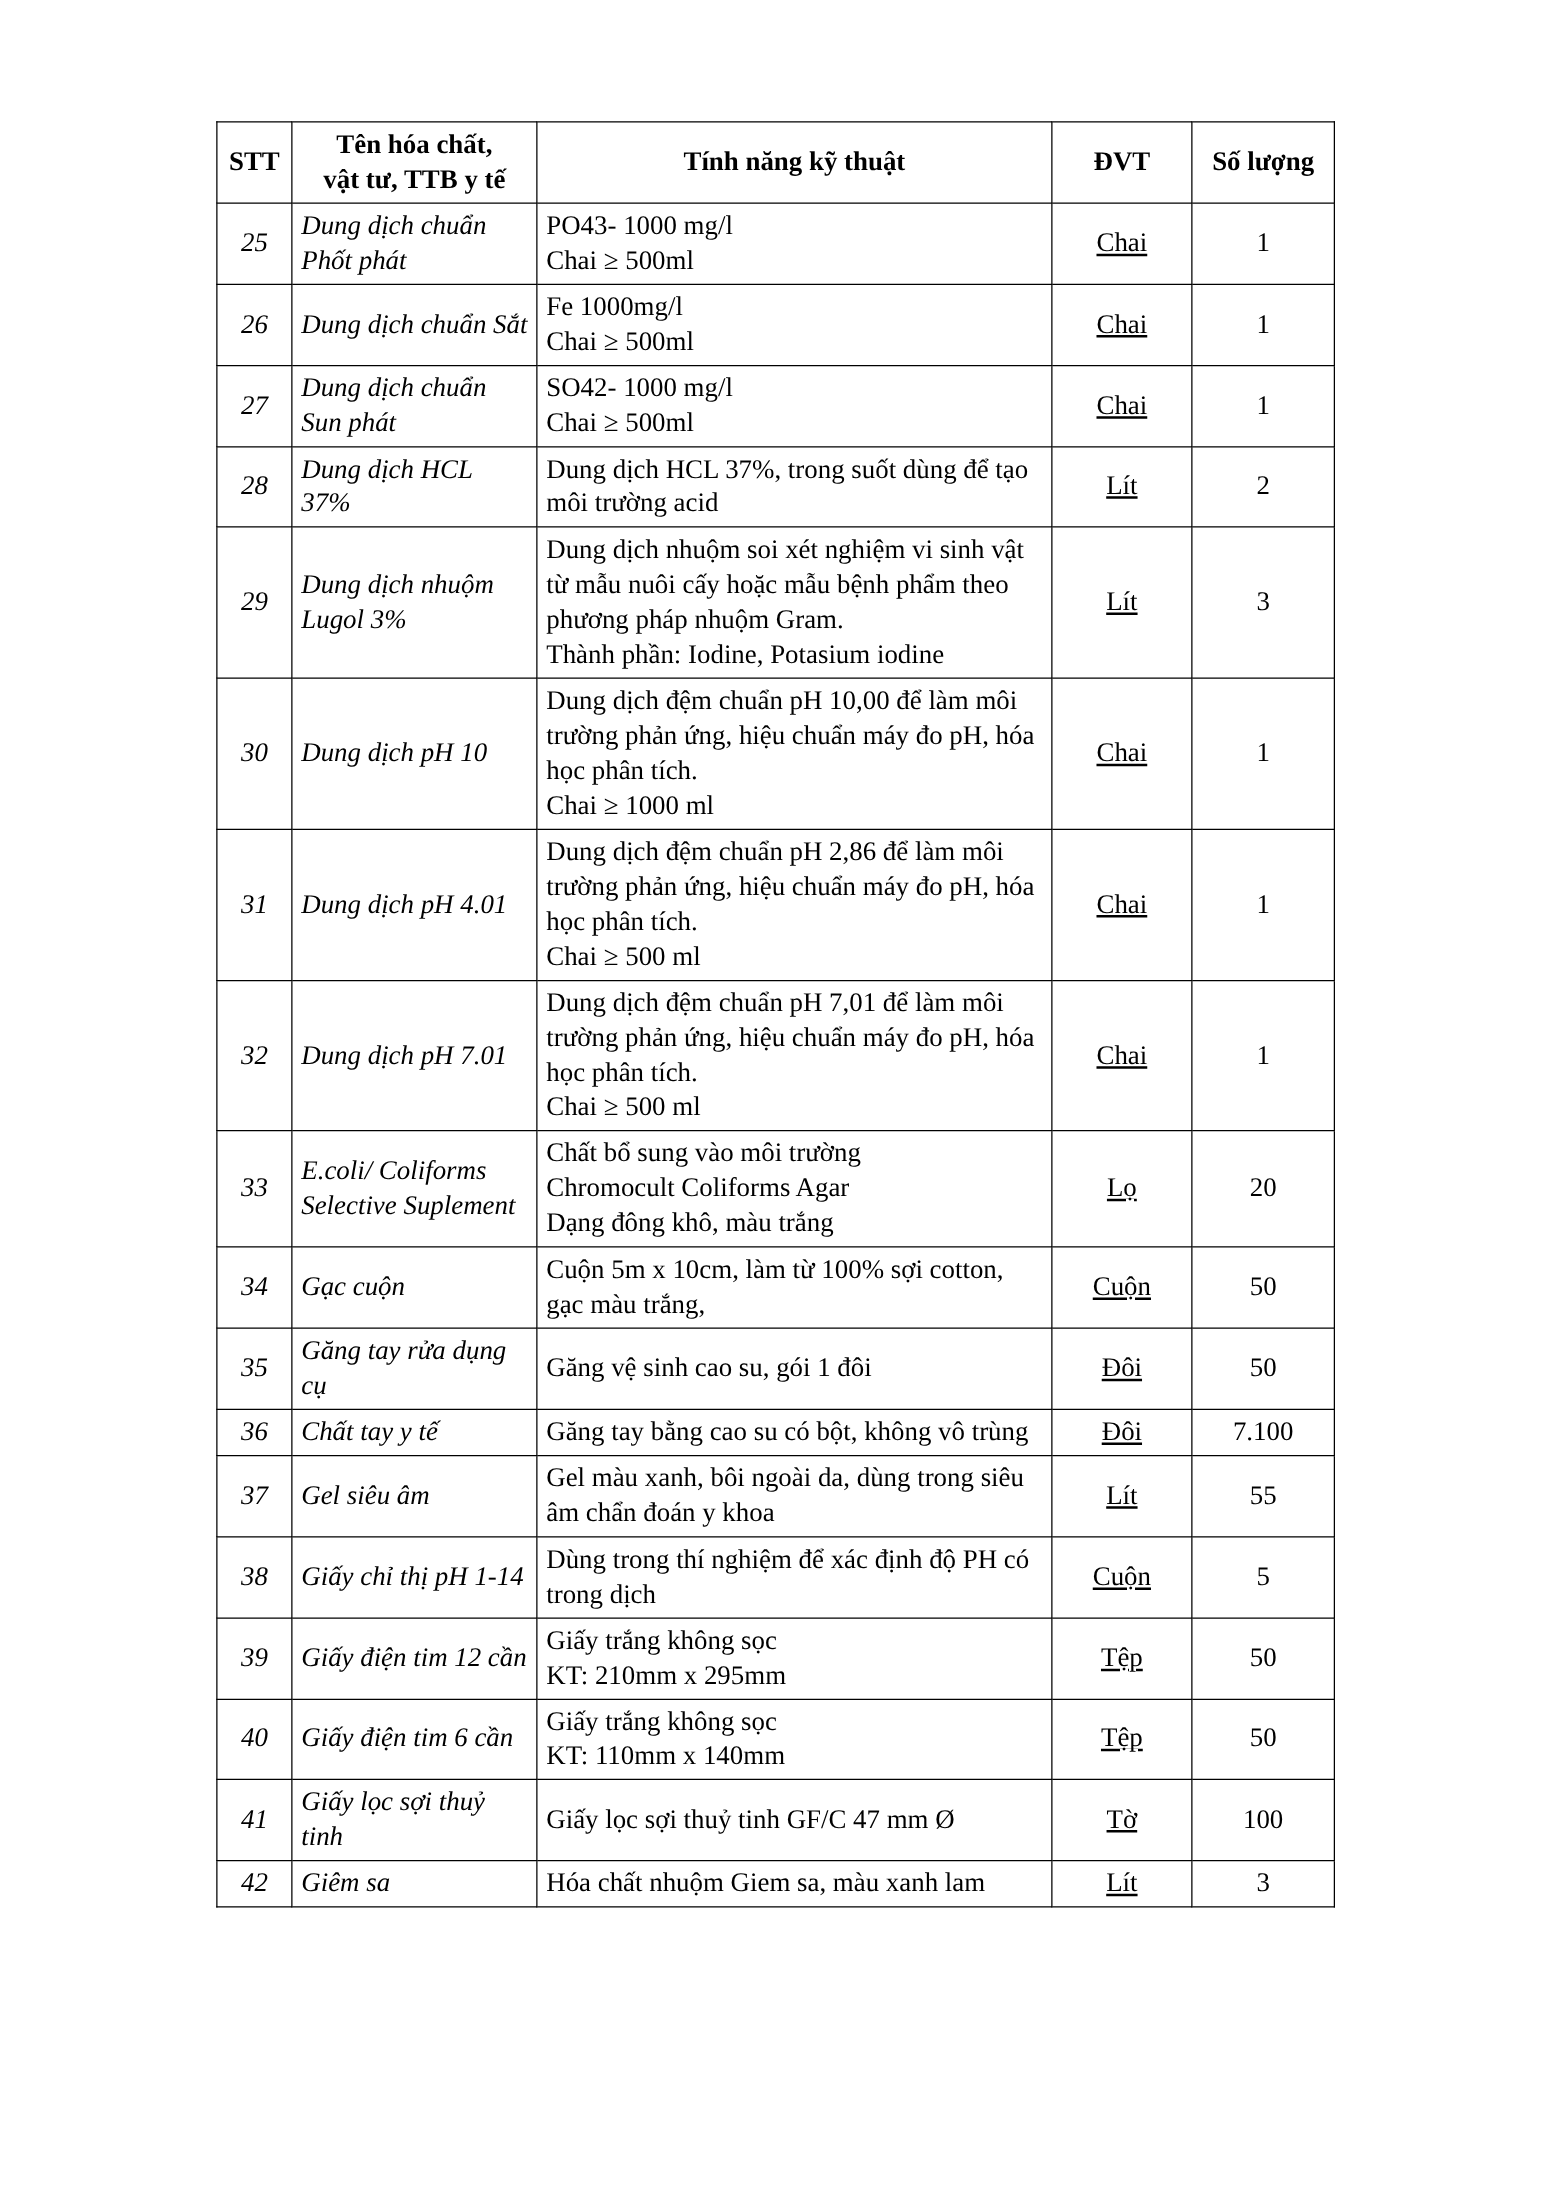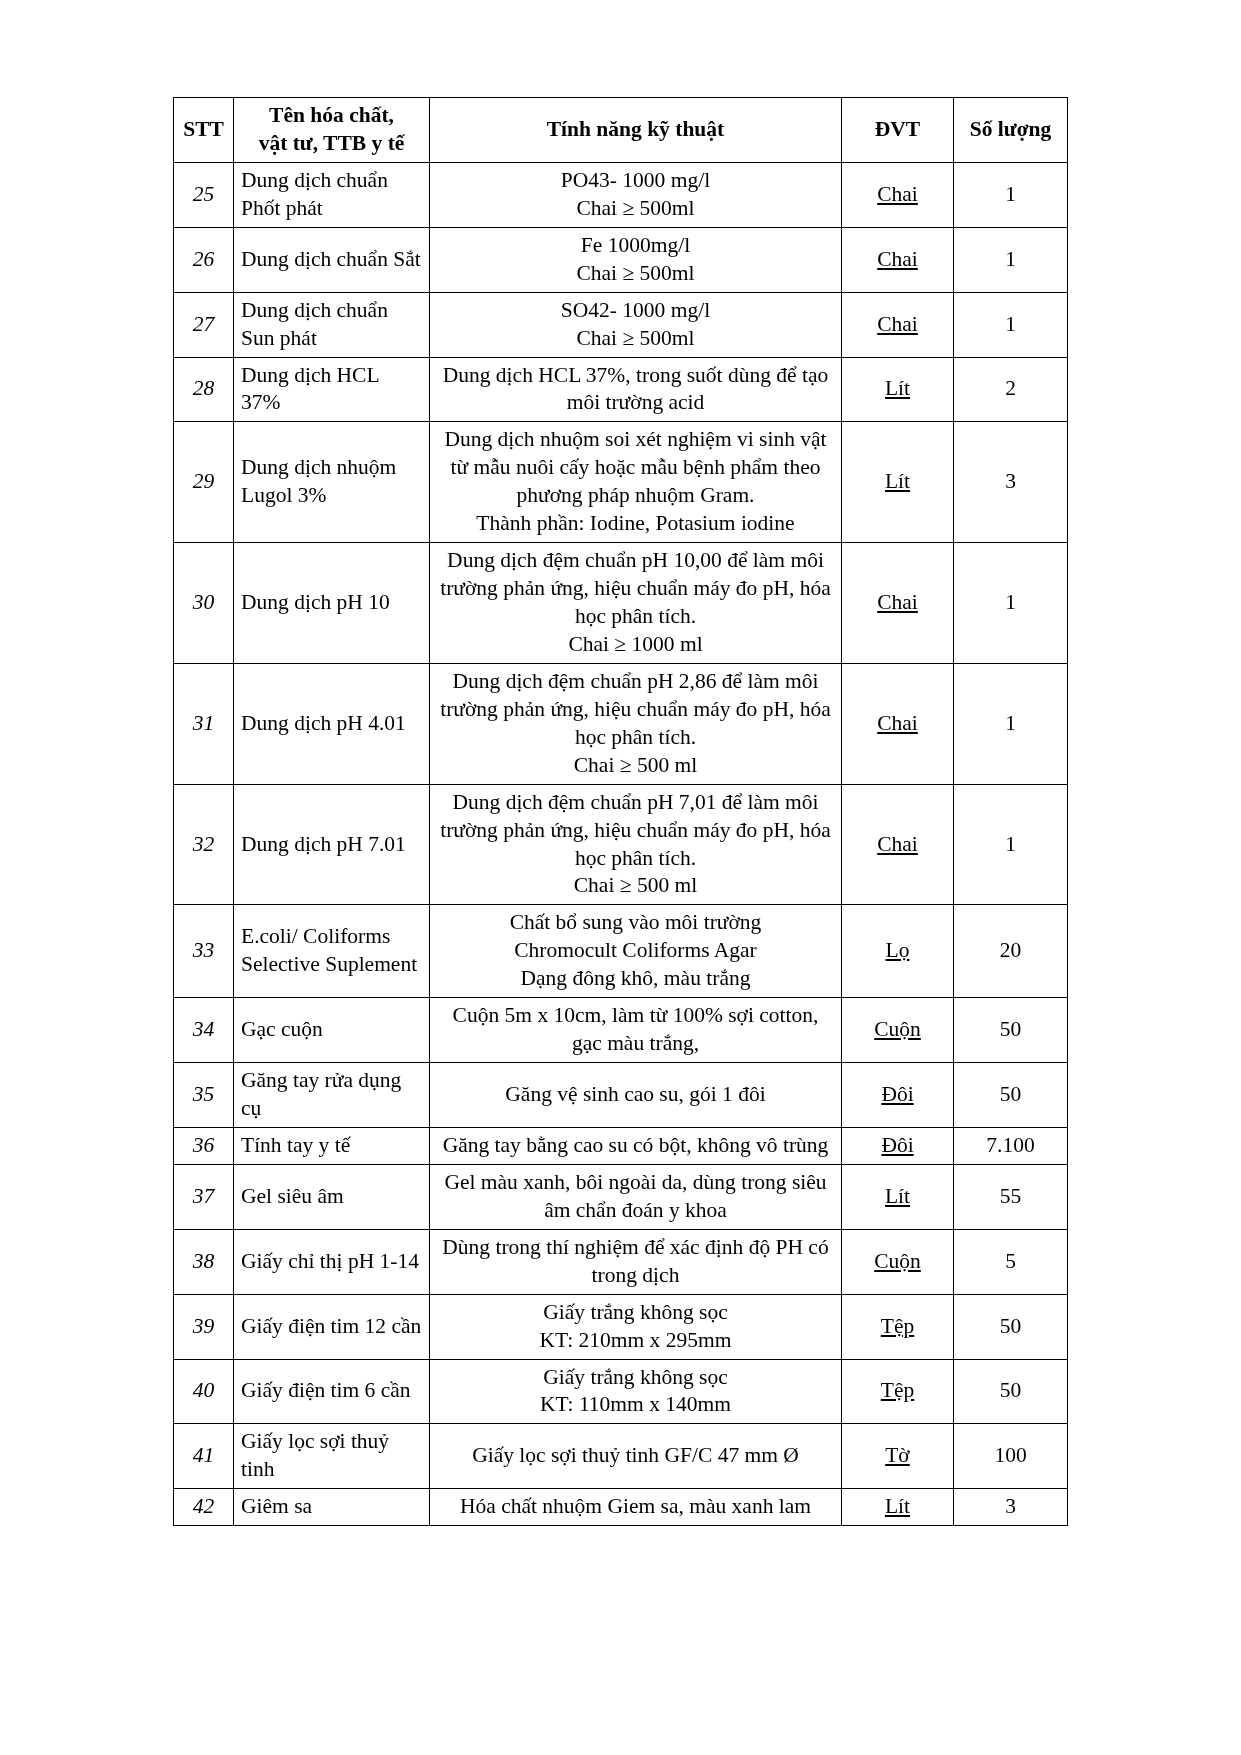--- a/index.html
+++ b/index.html
@@ -43,22 +43,22 @@
     padding-top: 8px;
     padding-bottom: 8px;
   }
   col.c-stt      { width: 60px;  }
   col.c-name     { width: 196px; }
   col.c-spec     { width: 412px; }
   col.c-unit     { width: 112px; }
   col.c-qty      { width: 114px; }
 
   td.stt   { text-align: center; vertical-align: middle; font-style: italic; }
-  td.name  { text-align: left;   vertical-align: middle; }
-  td.spec  { text-align: center;   vertical-align: middle; margin-top: 48px; }
+  td.name  { text-align: left;   vertical-align: middle; font-style: italic; }
+  td.spec  { text-align: left;   vertical-align: middle; margin-top: 48px; }
   td.unit  { text-align: center; vertical-align: middle; text-decoration: underline; }
   td.qty   { text-align: center; vertical-align: middle; }
 
   .cell-lines { display: block; }
   .cell-lines .ln { display: block; white-space: pre-wrap; }
 </style>
 </head>
 <body>
 
 <div class="page">
@@ -408,21 +408,21 @@
           </td>
         </tr>
         <tr>
           <td class="stt">
             <span class="cell-lines">
               <span class="ln">36</span>
             </span>
           </td>
           <td class="name">
             <span class="cell-lines">
-              <span class="ln">Tính tay y tế</span>
+              <span class="ln">Chất tay y tế</span>
             </span>
           </td>
           <td class="spec">
             <span class="cell-lines">
               <span class="ln">Găng tay bằng cao su có bột, không vô trùng</span>
             </span>
           </td>
           <td class="unit">
             <span class="cell-lines">
               <span class="ln">Đôi</span>

